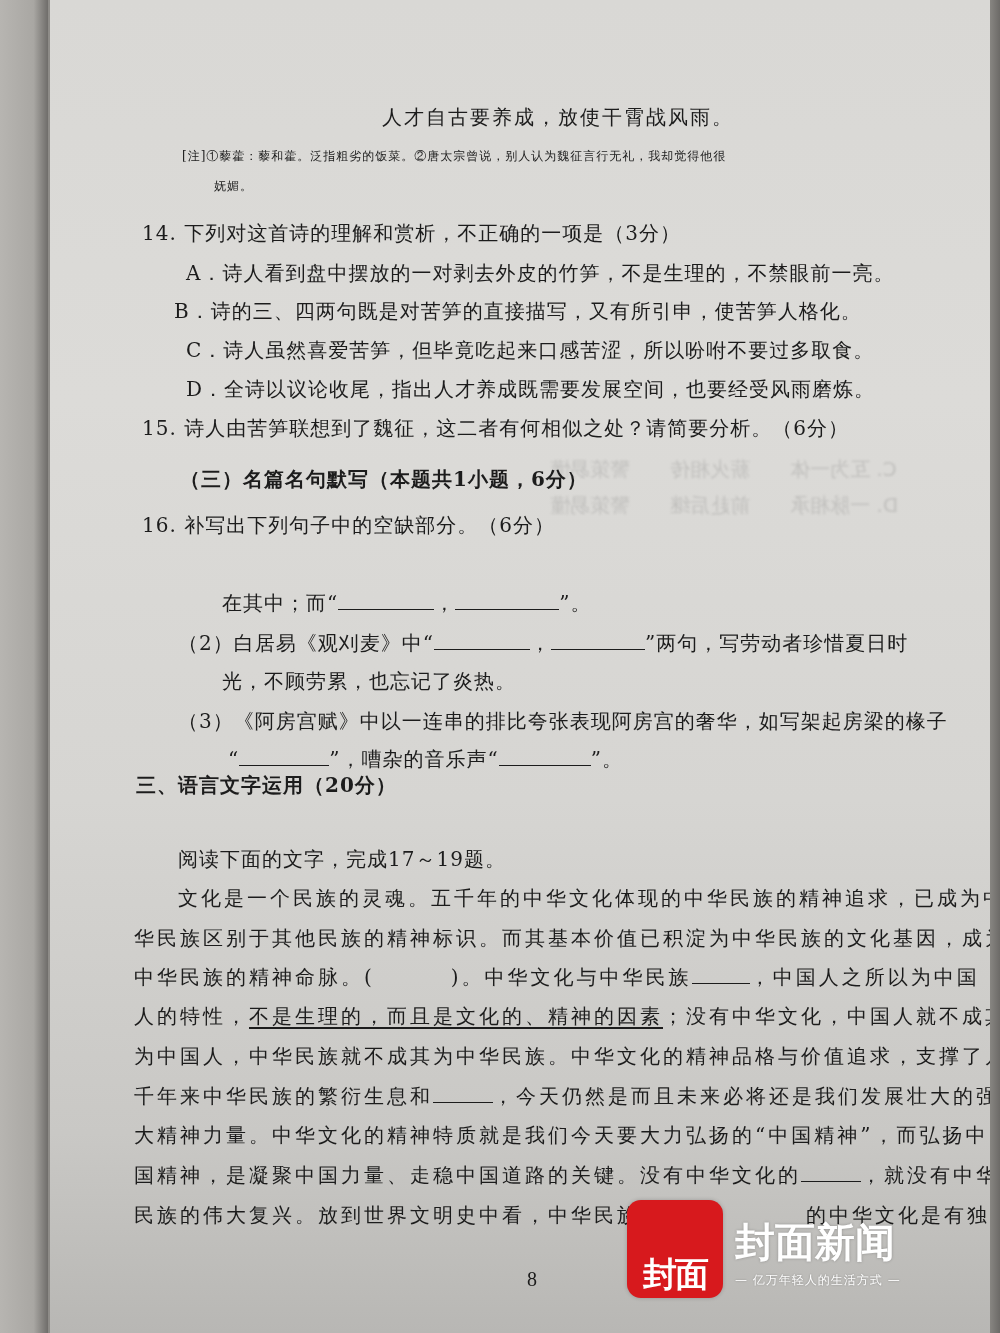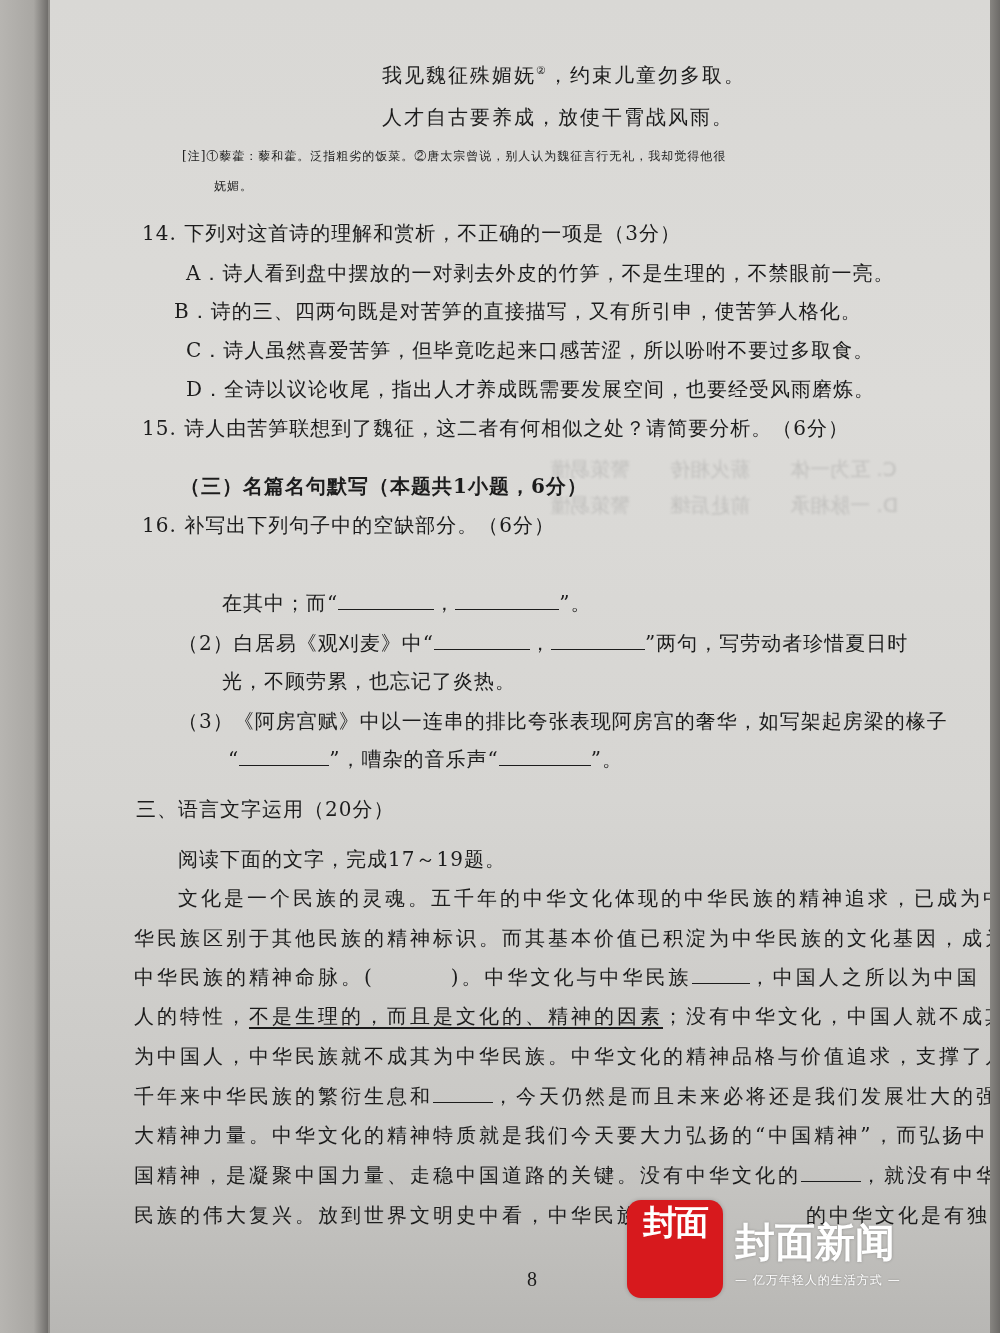--- a/index.html
+++ b/index.html
@@ -38,21 +38,21 @@
   }
   .underline { text-decoration: underline; text-underline-offset: 4px; }
   .para { letter-spacing: 3px; }
   .page-num {
     position: absolute; left: 527px; top: 1268px; font-size: 20px;
     font-family: "Liberation Serif", serif;
   }
   .logo-box {
     position: absolute; left: 627px; top: 1200px; width: 96px; height: 98px;
     background: #d7191d; border-radius: 14px;
-    display: flex; align-items: flex-start; justify-content: center;
+    display: flex; align-items: flex-end; justify-content: center;
     color: #fff; font-size: 34px; font-weight: bold;
     font-family: "DejaVu Sans", sans-serif; letter-spacing: -2px;
     box-shadow: 0 0 4px rgba(0,0,0,0.2);
   }
   .logo-text {
     position: absolute; left: 735px; top: 1215px;
     color: #fff; font-size: 40px; font-weight: bold;
     font-family: "DejaVu Sans", sans-serif; letter-spacing: 0px;
     text-shadow: 0 0 3px rgba(0,0,0,0.25);
   }
@@ -66,55 +66,52 @@
 <body>
 
 <div class="desk-left"></div>
 <div class="desk-right"></div>
 
 <div class="page">
 
   <div class="bleed" style="left:500px; top:456px;">C. 互为一体　　薪火相传　　警策易懂</div>
   <div class="bleed" style="left:500px; top:492px;">D. 一脉相承　　前赴后继　　警策易懂</div>
 
-  <div class="line poem" style="left:332px; top:62px;">
-    <span>我见魏征殊媚妩</span><sup style="font-size:11px;">②</sup><span>，约束儿童勿多取。</span>
-  </div>
   <div class="line poem" style="left:332px; top:104px;">人才自古要养成，放使干霄战风雨。</div>
 
   <div class="line note" style="left:132px; top:148px;">[注]①藜藿：藜和藿。泛指粗劣的饭菜。②唐太宗曾说，别人认为魏征言行无礼，我却觉得他很</div>
   <div class="line note" style="left:164px; top:178px;">妩媚。</div>
 
   <div class="line" style="left:92px; top:220px;">14. 下列对这首诗的理解和赏析，不正确的一项是（3分）</div>
   <div class="line" style="left:136px; top:260px;">A．诗人看到盘中摆放的一对剥去外皮的竹笋，不是生理的，不禁眼前一亮。</div>
   <div class="line" style="left:124px; top:298px;">B．诗的三、四两句既是对苦笋的直接描写，又有所引申，使苦笋人格化。</div>
   <div class="line" style="left:136px; top:337px;">C．诗人虽然喜爱苦笋，但毕竟吃起来口感苦涩，所以吩咐不要过多取食。</div>
   <div class="line" style="left:136px; top:376px;">D．全诗以议论收尾，指出人才养成既需要发展空间，也要经受风雨磨炼。</div>
 
   <div class="line" style="left:92px; top:415px;">15. 诗人由苦笋联想到了魏征，这二者有何相似之处？请简要分析。（6分）</div>
 
-  <div class="line" style="left:130px; top:466px; font-weight:bold;margin-top:7px;">（三）名篇名句默写（本题共1小题，6分）</div>
+  <div class="line" style="left:130px; top:466px; font-weight:bold;">（三）名篇名句默写（本题共1小题，6分）</div>
 
   <div class="line" style="left:92px; top:512px;">16. 补写出下列句子中的空缺部分。（6分）</div>
 
   <div class="line" style="left:172px; top:590px;">
     <span>在其中；而“</span><span class="blank" style="width:96px;"></span><span>，</span><span class="blank" style="width:104px;"></span><span>”。</span>
   </div>
 
   <div class="line" style="left:128px; top:630px;text-align:right;">
     <span>（2）白居易《观刈麦》中“</span><span class="blank" style="width:96px;"></span><span>，</span><span class="blank" style="width:94px;"></span><span>”两句，写劳动者珍惜夏日时</span>
   </div>
   <div class="line" style="left:172px; top:668px;">光，不顾劳累，也忘记了炎热。</div>
 
   <div class="line" style="left:128px; top:708px;">（3）《阿房宫赋》中以一连串的排比夸张表现阿房宫的奢华，如写架起房梁的椽子</div>
   <div class="line" style="left:178px; top:746px;">
     <span>“</span><span class="blank" style="width:90px;"></span><span>”，嘈杂的音乐声“</span><span class="blank" style="width:92px;"></span><span>”。</span>
   </div>
 
-  <div class="line" style="left:86px; top:796px; font-weight:normal;">三、语言文字运用（20分）</div>
+  <div class="line" style="left:86px; top:772px; font-weight:bold;">三、语言文字运用（20分）</div>
   <div class="line" style="left:128px; top:846px;">阅读下面的文字，完成17～19题。</div>
 
   <div class="line para" style="left:128px; top:885px;">文化是一个民族的灵魂。五千年的中华文化体现的中华民族的精神追求，已成为中</div>
   <div class="line para" style="left:84px; top:925px;">华民族区别于其他民族的精神标识。而其基本价值已积淀为中华民族的文化基因，成为</div>
   <div class="line para" style="left:84px; top:964px;">
     <span>中华民族的精神命脉。(</span><span style="display:inline-block; width:76px;"></span><span>)。中华文化与中华民族</span><span class="blank" style="width:58px;"></span><span>，中国人之所以为中国</span>
   </div>
   <div class="line para" style="left:84px; top:1003px;">
     <span>人的特性，</span><span class="underline">不是生理的，而且是文化的、精神的因素</span><span>；没有中华文化，中国人就不成其</span>
   </div>

